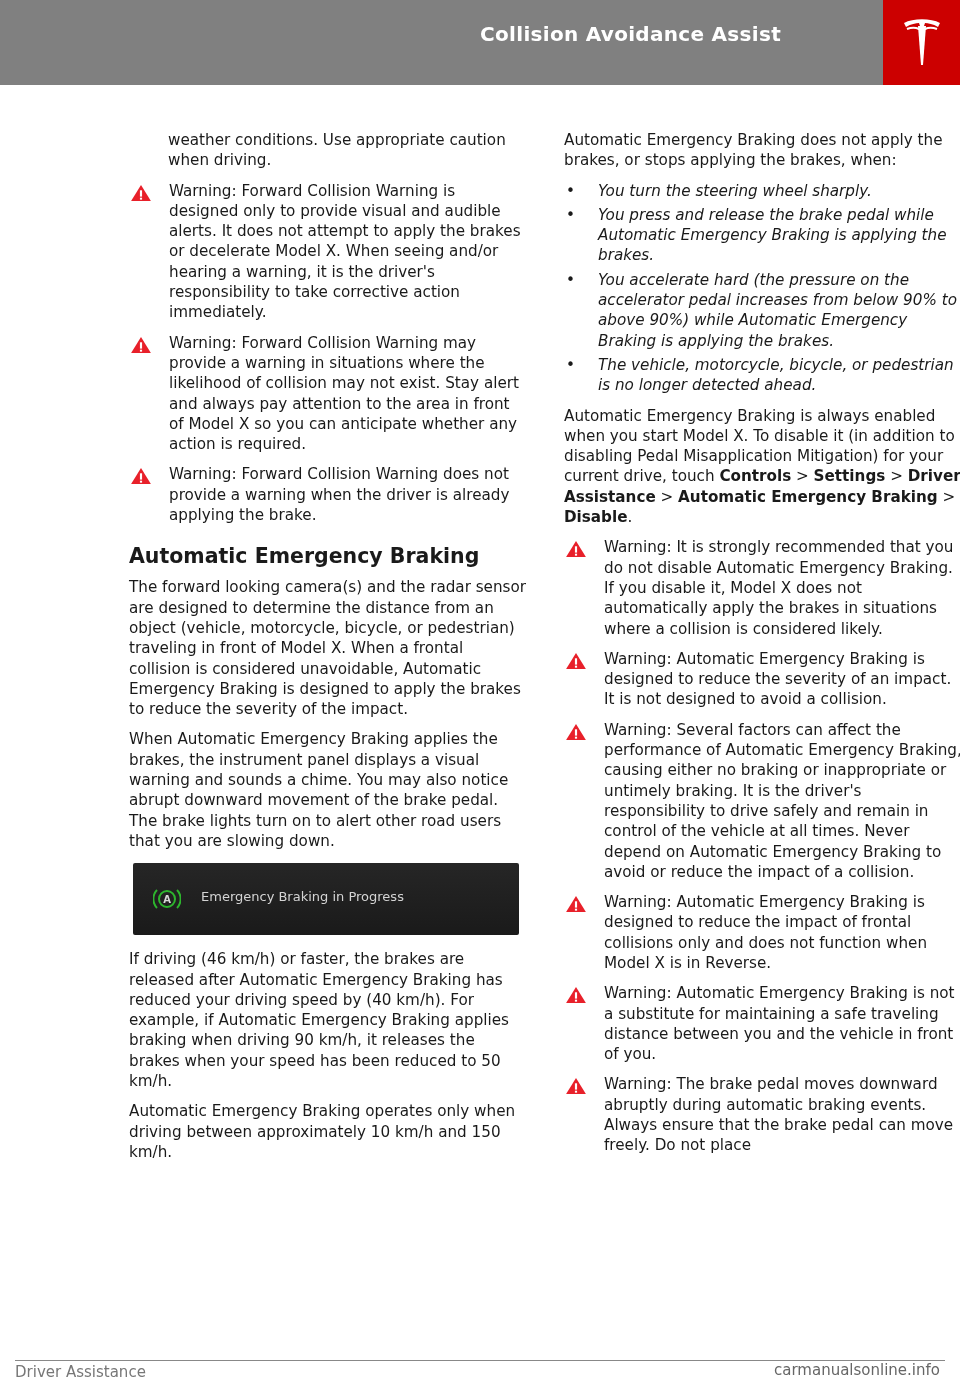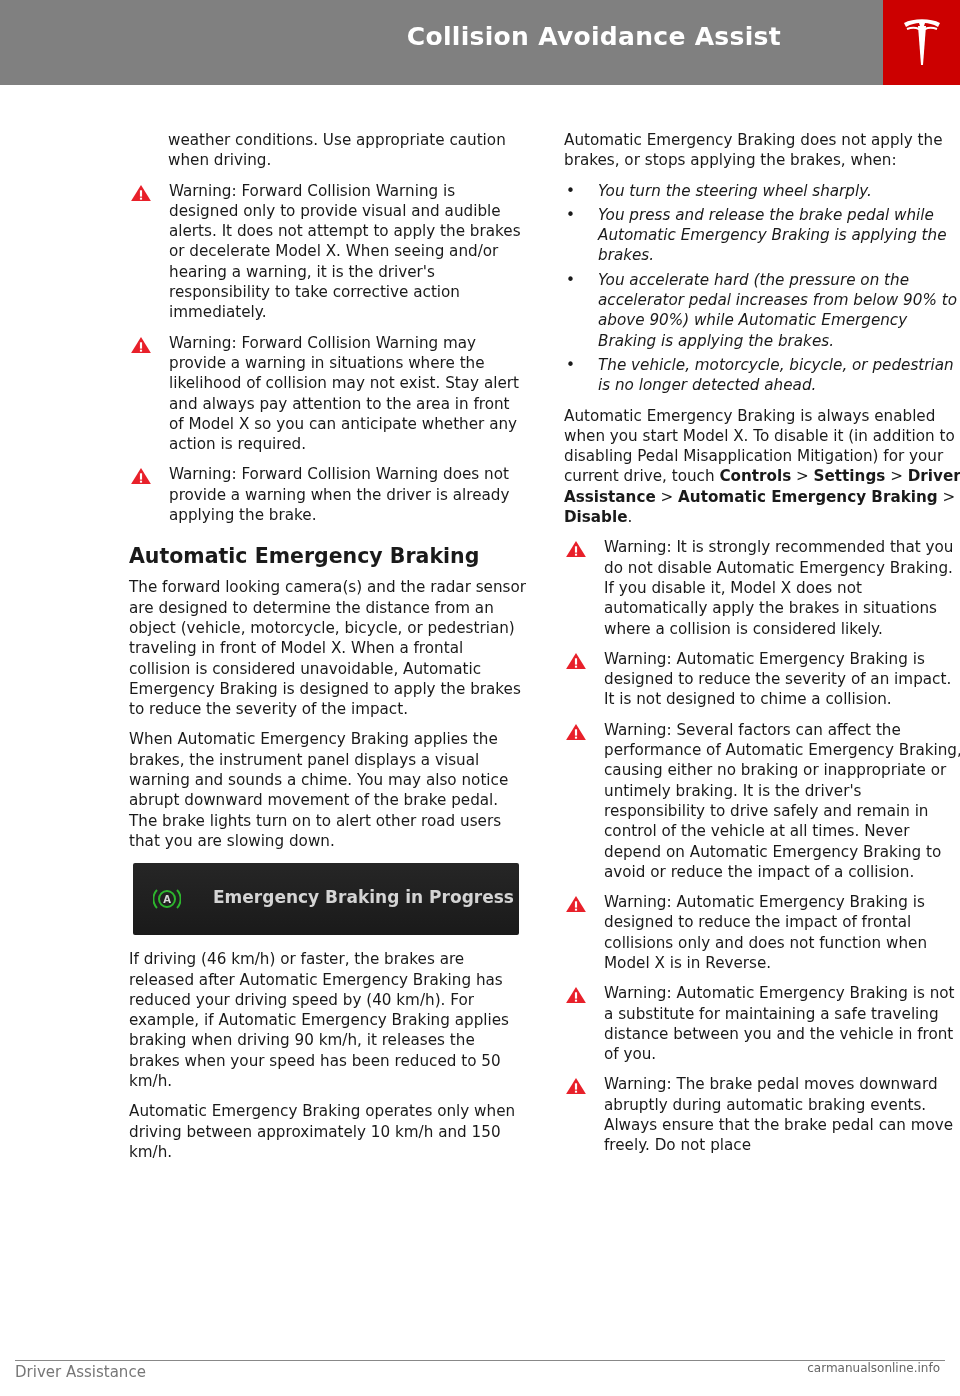--- a/index.html
+++ b/index.html
@@ -1,41 +1,41 @@
 <!DOCTYPE html>
 <html><head>
 <meta charset="utf-8">
 <style>
   html, body { margin:0; padding:0; }
   body { width:960px; height:1396px; background:#ffffff; position:relative; overflow:hidden;
          font-family:"DejaVu Sans", sans-serif; color:#1a1a1a; }
   .header { position:absolute; left:0; top:0; width:883px; height:85px; background:#808080; }
-  .header-title { position:absolute; right:102px; top:22px; font-size:25px; font-weight:bold; color:#ffffff; letter-spacing:0.3px; }
+  .header-title { position:absolute; right:102px; top:22px; font-size:20px; font-weight:bold; color:#ffffff; letter-spacing:0.3px; }
   .logo-box { position:absolute; left:883px; top:0; width:77px; height:85px; background:#cc0000; }
   .logo-box svg { position:absolute; left:20px; top:17px; }
   .col { position:absolute; font-size:15.2px; line-height:20.3px;margin-left:41px; }
   .col-left { left:88px; top:130px; width:398px; }
   .col-right { left:523px; top:130px; width:400px; }
   p { margin:0 0 10px 0; }
   .indent { padding-left:39px; }
   .warn { position:relative; padding-left:40px; margin:0 0 10px 0; }
   .warn .tri { position:absolute; left:0; top:3px; width:24px; height:18px; }
   .warn b { font-weight:normal; }
   h2 { font-size:20.5px; font-weight:bold; margin:18px 0 8px 0; line-height:26px; }
   ul { list-style:none; margin:0 0 10px 0; padding:0; }
   ul li { position:relative; padding-left:34px; margin-bottom:4px;font-style:italic; }
   ul li::before { content:"•"; position:absolute; left:2px; top:0; }
   .banner { width:386px; height:72px; background:#1e1e1e; margin:12px 0 14px 4px; position:relative; border-radius:2px;
             background:linear-gradient(180deg,#262626 0%,#1a1a1a 100%); }
   .banner .abs-icon { position:absolute; left:20px; top:22px; width:28px; height:28px; }
-  .banner-text { position:absolute; left:80px; top:24px; font-size:17px; font-weight:bold; color:#d4d4d4; }
+  .banner-text { position:absolute; left:68px; top:24px; font-size:13px; font-weight:normal; color:#d4d4d4; }
   .path b { font-weight:bold; }
   .footer-line { position:absolute; left:15px; top:1360px; width:930px; height:1px; background:#888; }
   .footer-left { position:absolute; left:15px; top:1363px; font-size:15px; color:#777; }
-  .footer-right { position:absolute; right:20px; top:1361px; font-size:12px; color:#666; }
+  .footer-right { position:absolute; right:20px; top:1361px; font-size:15px; color:#666; }
 </style>
 </head>
 <body>
 
 <div class="header">
   <div class="header-title">Collision Avoidance Assist</div>
 </div>
 <div class="logo-box">
   <svg width="38" height="52" viewBox="0 0 38 52">
     <path d="M1 6 C10 1 28 1 37 6 L35 10 C30 7 25 6 22 6 L20 12 L18 12 L16 6 C13 6 8 7 3 10 Z" fill="#fff"></path>
@@ -107,21 +107,21 @@
         <rect x="10.8" y="15.2" width="2.4" height="2.2" fill="#fff"></rect>
       </svg>
     <b>Warning:</b><span> It is strongly recommended that you do not disable Automatic Emergency Braking. If you disable it, Model X does not automatically apply the brakes in situations where a collision is considered likely.</span>
   </div>
   <div class="warn">
     <svg class="tri" viewBox="0 0 24 20">
         <path d="M12 1 L23 19 L1 19 Z" fill="#e8202a"></path>
         <rect x="10.8" y="7" width="2.4" height="7" fill="#fff"></rect>
         <rect x="10.8" y="15.2" width="2.4" height="2.2" fill="#fff"></rect>
       </svg>
-    <b>Warning:</b><span> Automatic Emergency Braking is designed to reduce the severity of an impact. It is not designed to chime a collision.</span>
+    <b>Warning:</b><span> Automatic Emergency Braking is designed to reduce the severity of an impact. It is not designed to avoid a collision.</span>
   </div>
   <div class="warn">
     <svg class="tri" viewBox="0 0 24 20">
         <path d="M12 1 L23 19 L1 19 Z" fill="#e8202a"></path>
         <rect x="10.8" y="7" width="2.4" height="7" fill="#fff"></rect>
         <rect x="10.8" y="15.2" width="2.4" height="2.2" fill="#fff"></rect>
       </svg>
     <b>Warning:</b><span> Several factors can affect the performance of Automatic Emergency Braking, causing either no braking or inappropriate or untimely braking. It is the driver's responsibility to drive safely and remain in control of the vehicle at all times. Never depend on Automatic Emergency Braking to avoid or reduce the impact of a collision.</span>
   </div>
   <div class="warn">

